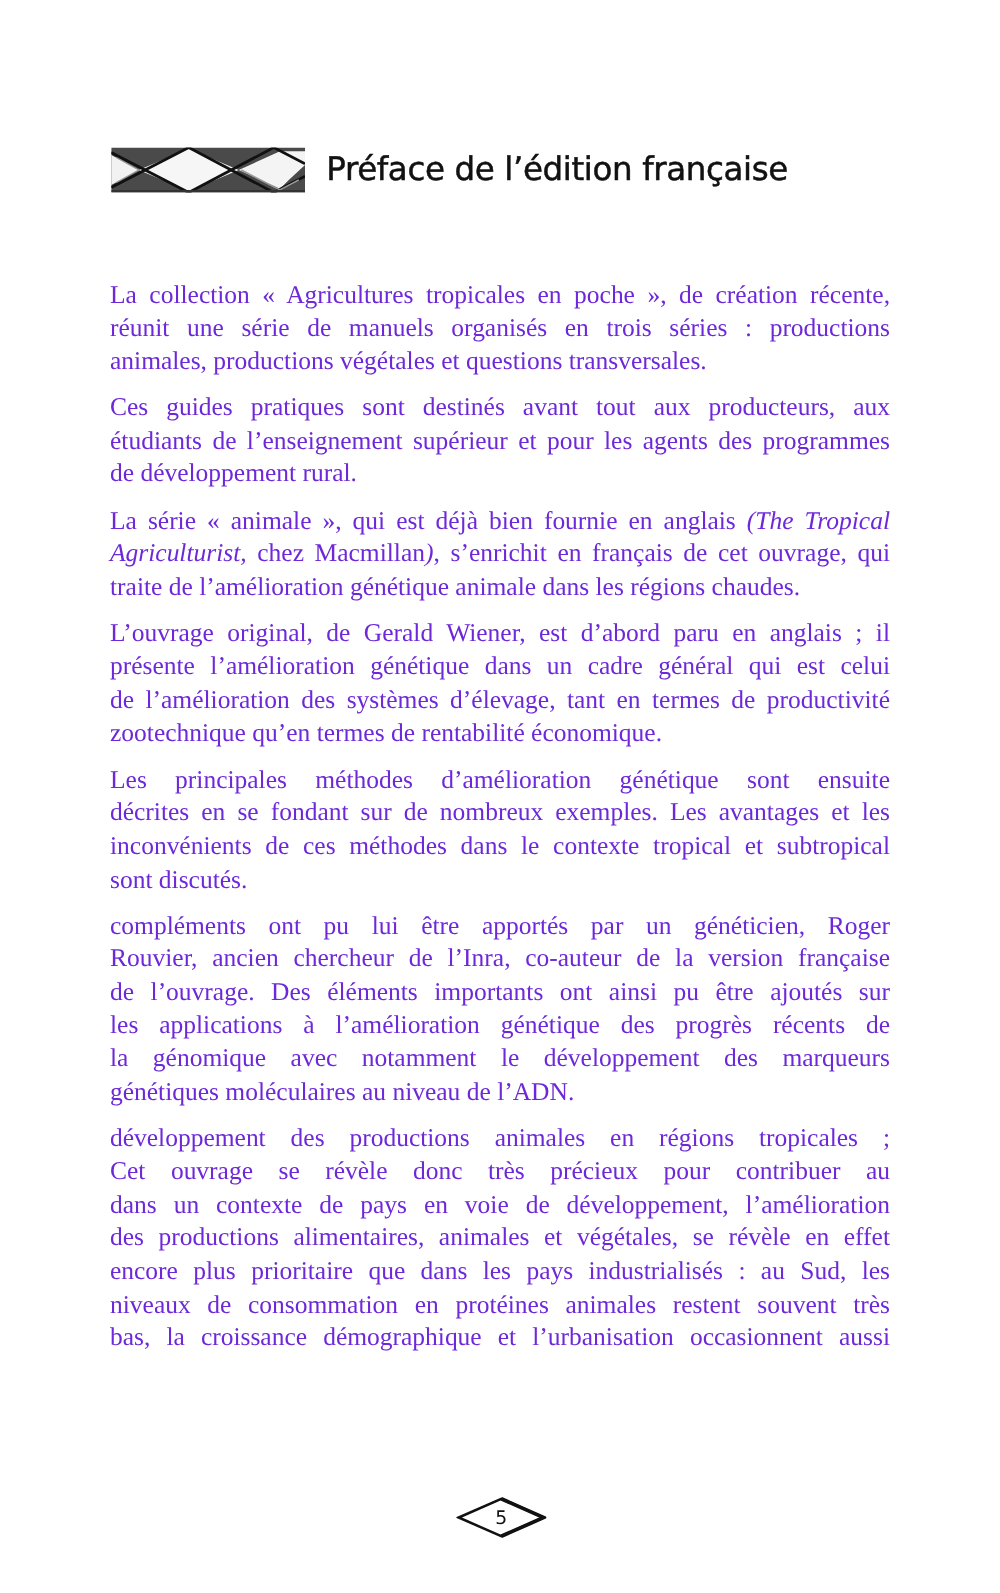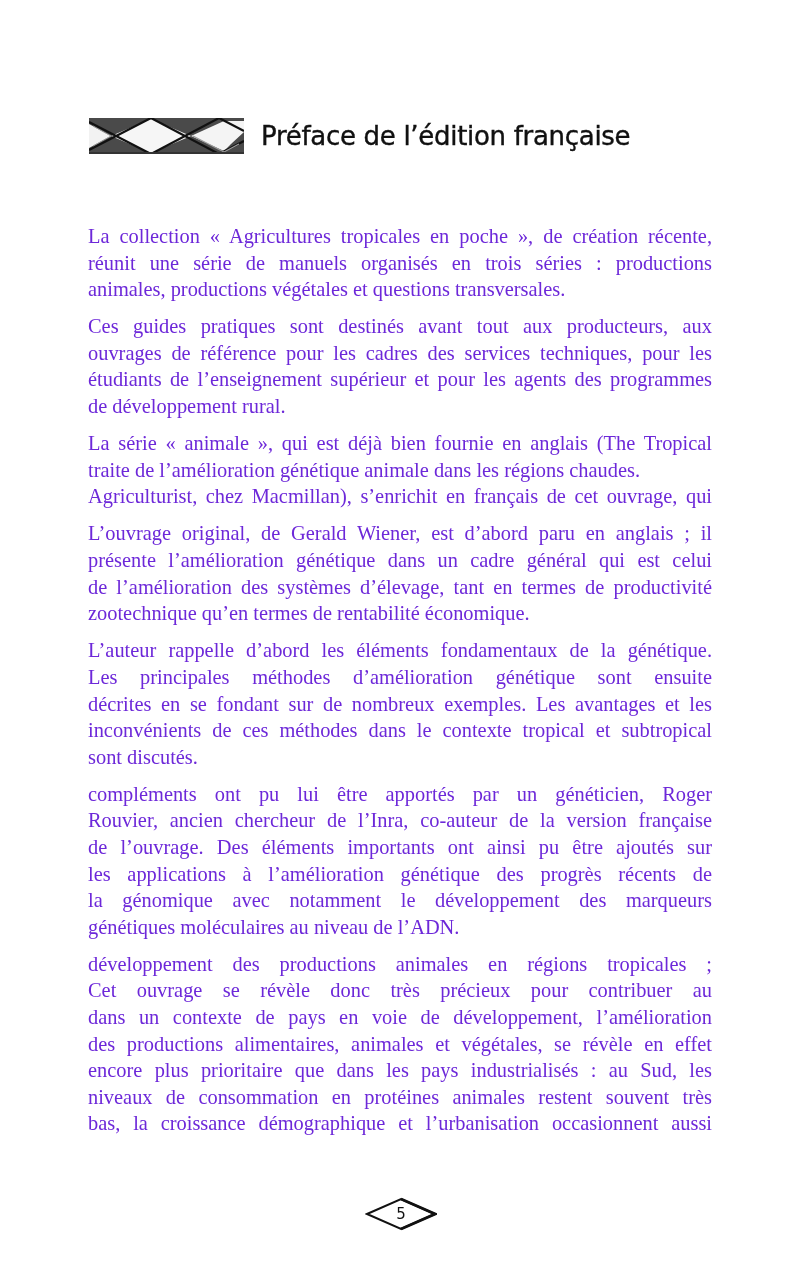--- a/index.html
+++ b/index.html
@@ -63,21 +63,21 @@
   .line {
     display: block;
     text-align: justify;
     text-align-last: justify;
     white-space: nowrap;
     height: 26.6px;
   }
   .line.last {
     text-align-last: left;
   }
-  .line .it { }
+  .line .it { font-style: italic; }
   .page-number {
     position: absolute;
     left: 365px;
     top: 1196px;
     width: 72px;
     height: 36px;
   }
   .page-number svg { position: absolute; left: 0; top: 0; }
   .page-number span {
     position: absolute;
@@ -119,37 +119,35 @@
   </div>
 
   <div class="body-text" id="body-text">
       <div class="para">
         <span class="line">La collection « Agricultures tropicales en poche », de création récente,</span>
         <span class="line">réunit une série de manuels organisés en trois séries : productions</span>
         <span class="line last">animales, productions végétales et questions transversales.</span>
       </div>
       <div class="para">
         <span class="line">Ces guides pratiques sont destinés avant tout aux producteurs, aux</span>
-        <span class="line">ouvrages de référence pour les cadres des services techniques, pour les</span>
         <span class="line">étudiants de l’enseignement supérieur et pour les agents des programmes</span>
         <span class="line last">de développement rural.</span>
       </div>
       <div class="para">
         <span class="line"><span>La série « animale », qui est déjà bien fournie en anglais </span><span class="it">(The Tropical</span></span>
+        <span class="line"><span class="it">Agriculturist,</span><span> chez Macmillan</span><span class="it">)</span><span>, s’enrichit en français de cet ouvrage, qui</span></span>
         <span class="line last">traite de l’amélioration génétique animale dans les régions chaudes.</span>
-        <span class="line"><span class="it">Agriculturist,</span><span> chez Macmillan</span><span class="it">)</span><span>, s’enrichit en français de cet ouvrage, qui</span></span>
       </div>
       <div class="para">
         <span class="line">L’ouvrage original, de Gerald Wiener, est d’abord paru en anglais ; il</span>
         <span class="line">présente l’amélioration génétique dans un cadre général qui est celui</span>
         <span class="line">de l’amélioration des systèmes d’élevage, tant en termes de productivité</span>
         <span class="line last">zootechnique qu’en termes de rentabilité économique.</span>
       </div>
       <div class="para">
-        <span class="line">L’auteur rappelle d’abord les éléments fondamentaux de la génétique.</span>
         <span class="line">Les principales méthodes d’amélioration génétique sont ensuite</span>
         <span class="line">décrites en se fondant sur de nombreux exemples. Les avantages et les</span>
         <span class="line">inconvénients de ces méthodes dans le contexte tropical et subtropical</span>
         <span class="line last">sont discutés.</span>
       </div>
       <div class="para">
         <span class="line">compléments ont pu lui être apportés par un généticien, Roger</span>
         <span class="line">Rouvier, ancien chercheur de l’Inra, co-auteur de la version française</span>
         <span class="line">de l’ouvrage. Des éléments importants ont ainsi pu être ajoutés sur</span>
         <span class="line">les applications à l’amélioration génétique des progrès récents de</span>

